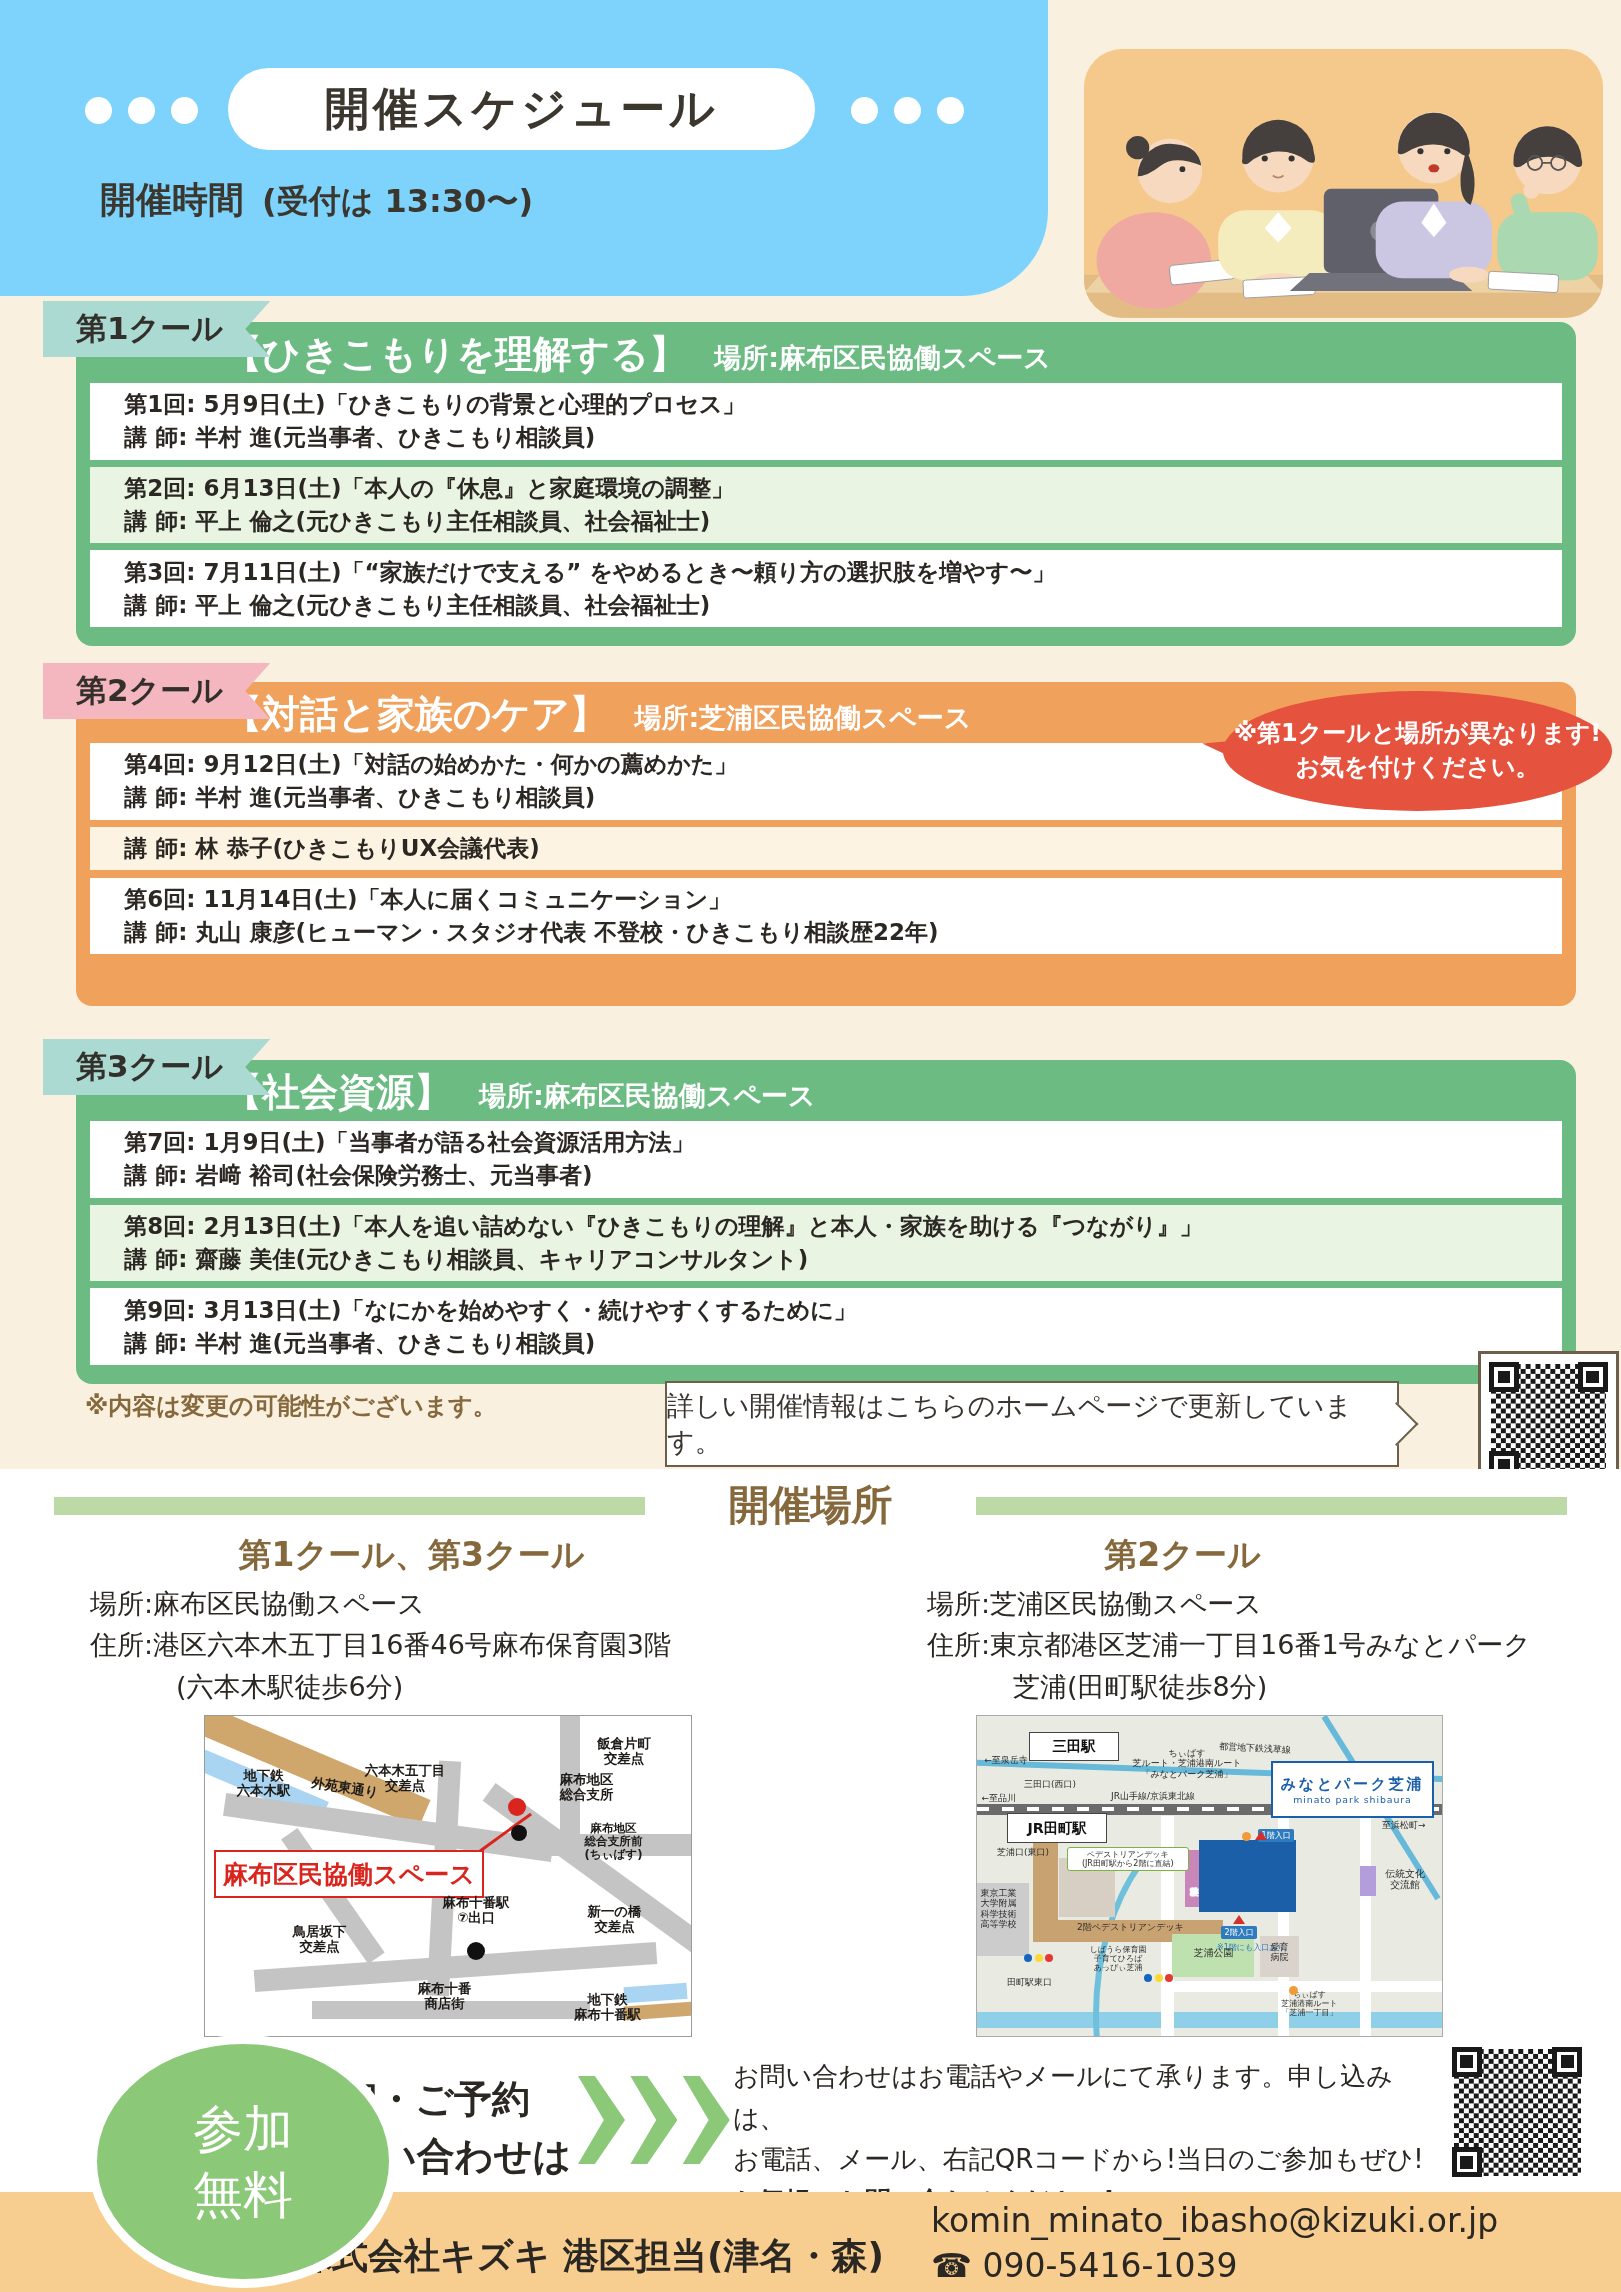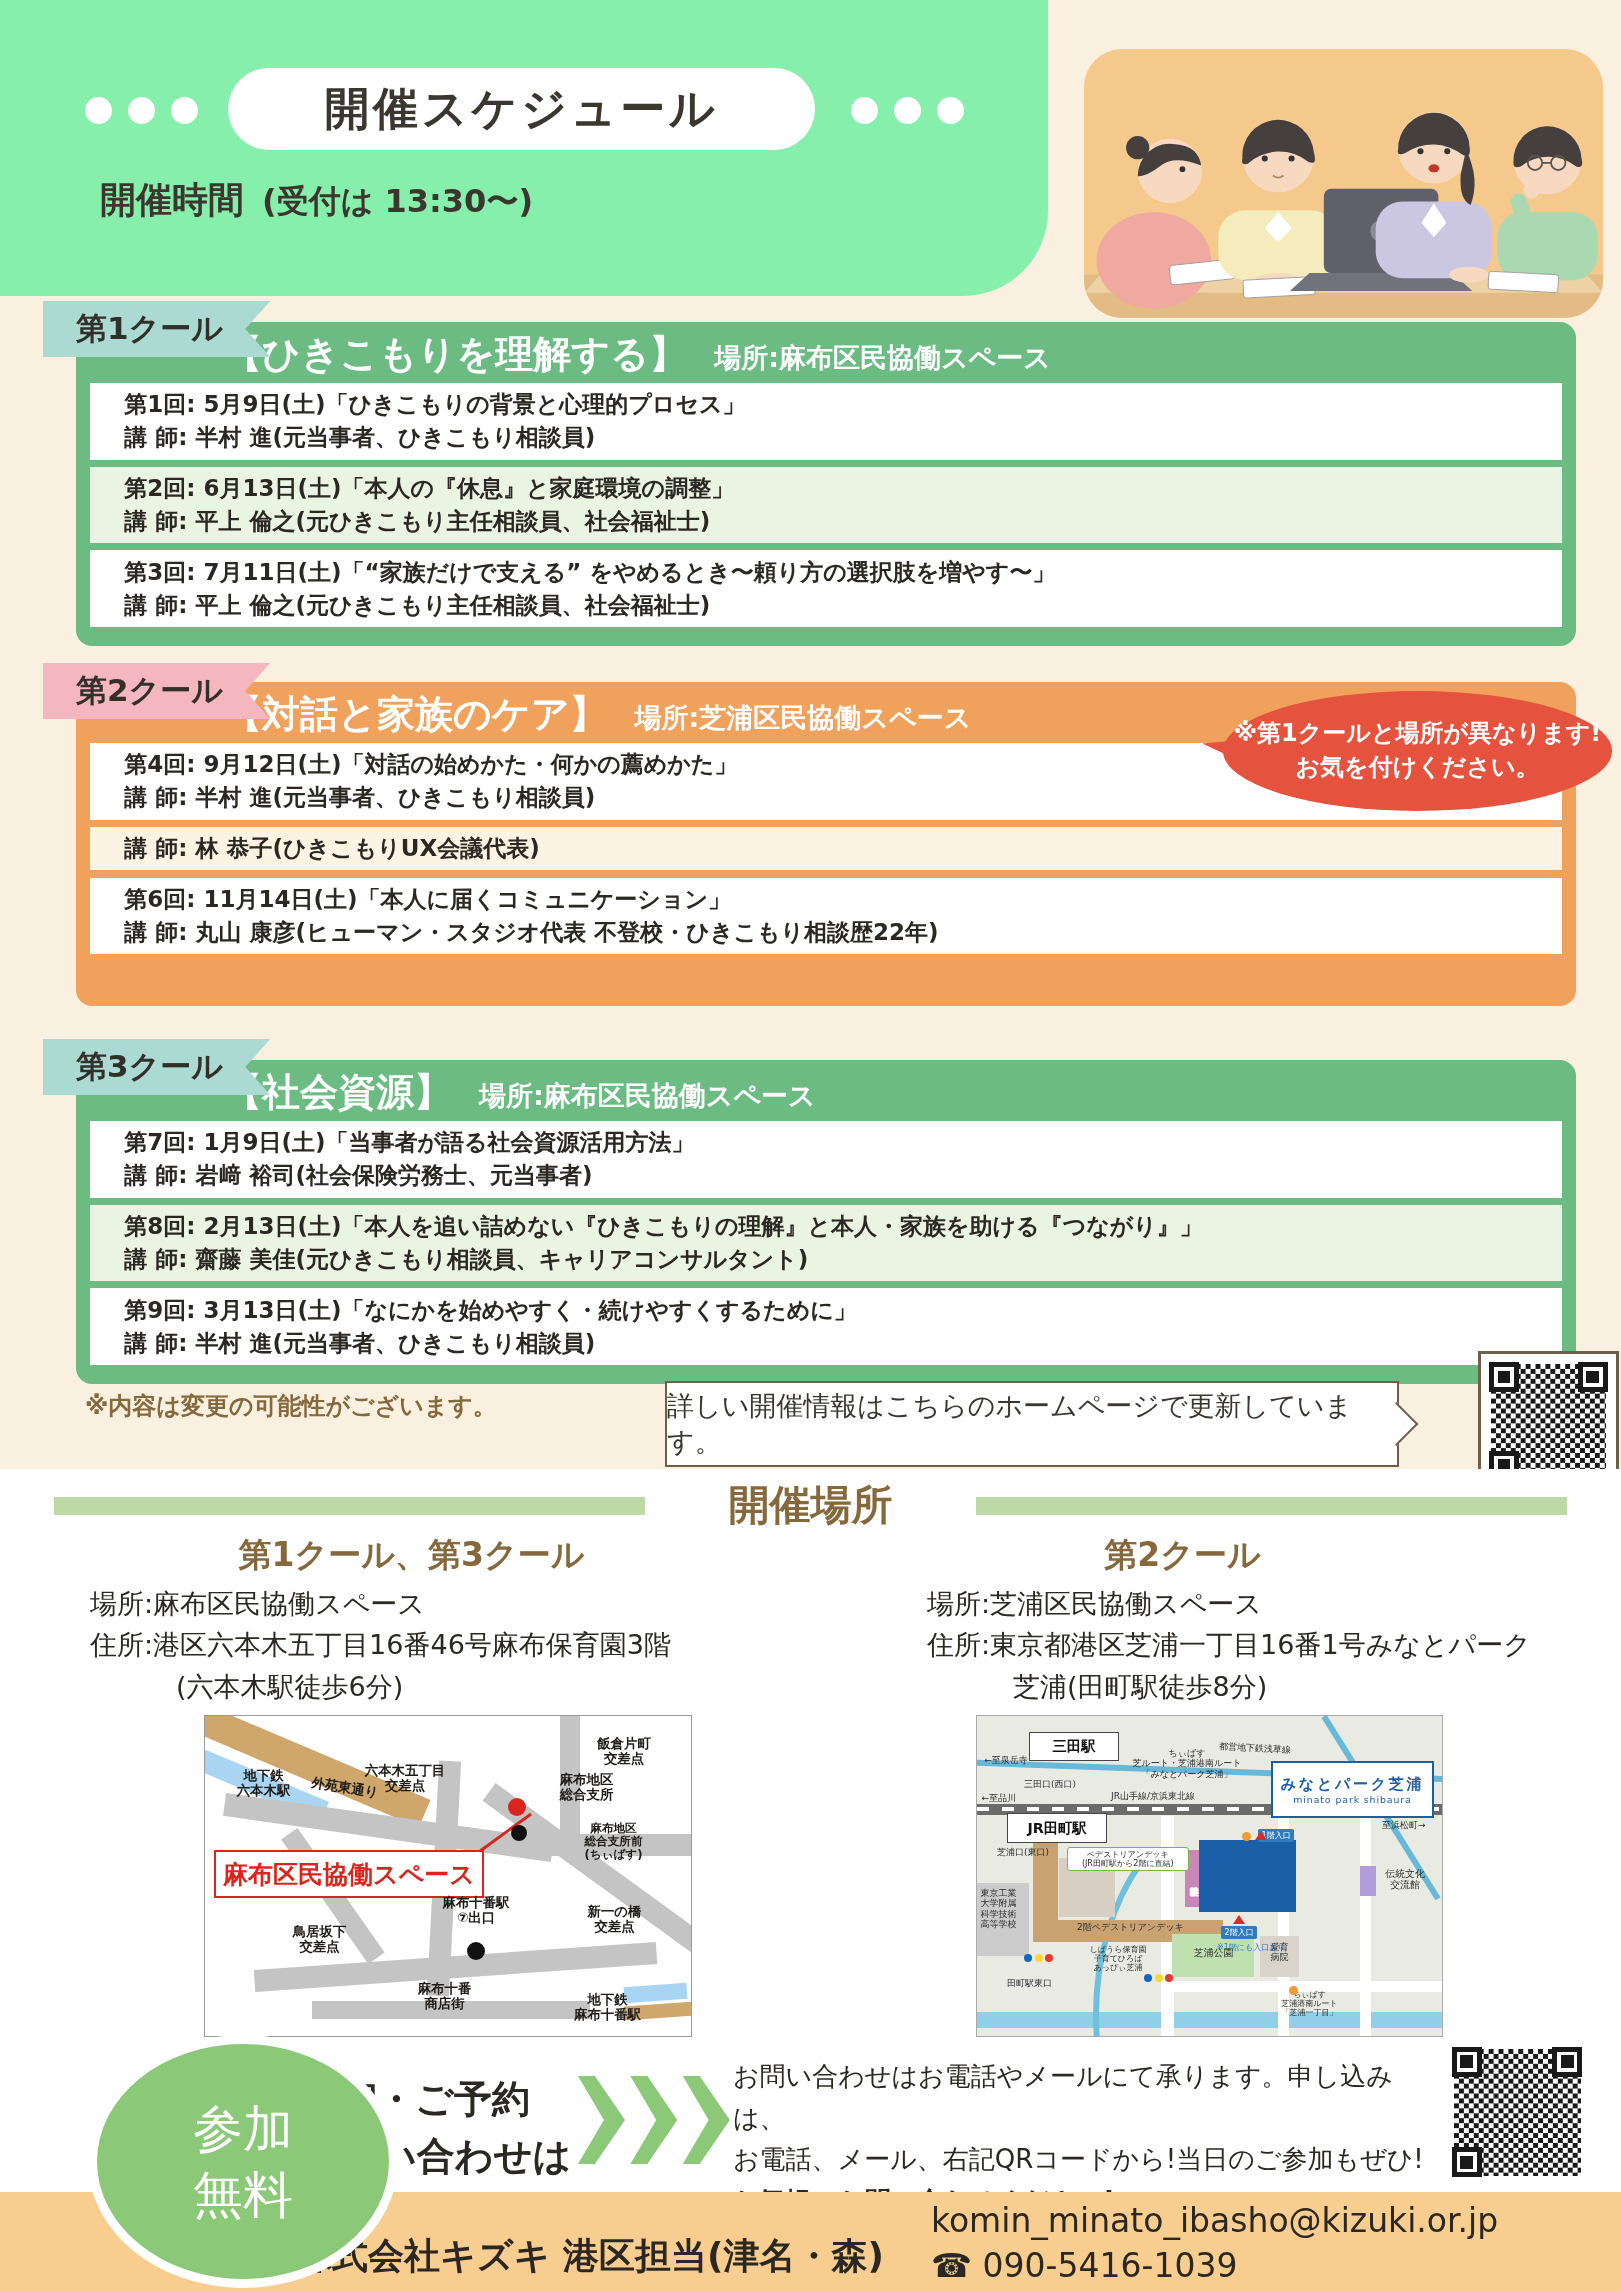--- a/index.html
+++ b/index.html
@@ -1,21 +1,21 @@
 <!DOCTYPE html>
 <html style="font-size:14.3px"><head>
 <meta charset="utf-8">
 <style>
   html,body{margin:0;padding:0;}
   body{font-family:"DejaVu Sans",sans-serif;}
   .page{position:relative;width:1621px;height:2293px;background:#FAF0DF;overflow:hidden;}
   .pre{white-space:pre-line;}
 
   
-  .green-band{position:absolute;left:0;top:0;width:1048px;height:296px;background:#86efac;border-bottom-right-radius:85px;}
+  .green-band{position:absolute;left:0;top:0;width:1048px;height:296px;background:#7dd3fc;border-bottom-right-radius:85px;}
   .dot{width:27px;height:27px;border-radius:50%;background:#fff;display:inline-block;margin-right:16px;}
   .title-pill{position:absolute;left:228px;top:68px;width:587px;height:82px;background:#fff;border-radius:54px;
     display:flex;align-items:center;justify-content:center;font-size:45px;font-weight:bold;color:#3B362E;letter-spacing:3.6px;}
   .dots-l{position:absolute;left:85px;top:97px;}
   .dots-r{position:absolute;left:851px;top:97px;}
   .time-row{position:absolute;left:100px;top:176px;display:flex;align-items:baseline;gap:18px;color:#3B362E;}
   .time-label{font-size:36px;font-weight:bold;}
   .time-value{font-size:68px;font-weight:bold;letter-spacing:1.8px;}
   .time-note{font-size:32px;font-weight:bold;}
   .illu-card{position:absolute;left:1084px;top:49px;width:519px;height:269px;background:#F5C98C;border-radius:38px;overflow:hidden;}
@@ -354,21 +354,21 @@
 (JR田町駅から2階に直結)</div>
     <div class="mlr" style="left:208px;top:136px;width:14.3px;height:56px;writing-mode:vertical-rl;color:#fff;font-size:9px;font-weight:bold;">芝浜小学校</div>
     <div class="tag" style="left:281px;top:113px;">1階入口</div>
     <div class="tag" style="left:244px;top:210px;">2階入口</div>
     <div class="mlr" style="left:240px;top:227px;color:#2F7BBF;font-size:8px;">※1階にも入口あり</div>
     <div class="mlr" style="left:100px;top:206px;">2階ペデストリアンデッキ</div>
     <div class="mlr" style="left:3.6px;top:172px;text-align:left;">東京工業
 大学附属
 科学技術
 高等学校</div>
-    <div class="mlr" style="left:30px;top:262px;">田町駅東口</div>
+    <div class="mlr" style="left:30px;top:262px;font-family:Liberation Mono, monospace;">田町駅東口</div>
     <div class="mlr" style="left:100px;top:229px;width:82px;font-size:8px;">しばうら保育園
 子育てひろば
 あっぴぃ芝浦</div>
     <div class="mlr" style="left:199px;top:231px;width:75px;font-size:9.9px;">芝浦公園</div>
     <div class="mlr" style="left:288px;top:226px;width:29px;font-size:9px;">愛育
 病院</div>
     <div class="mlr" style="left:401px;top:152px;width:54px;font-size:9.9px;">伝統文化
 交流館</div>
     <div class="mlr" style="left:405px;top:104px;">至浜松町→</div>
     <div class="mlr" style="left:283px;top:274px;width:99px;font-size:8px;">ちぃばす

